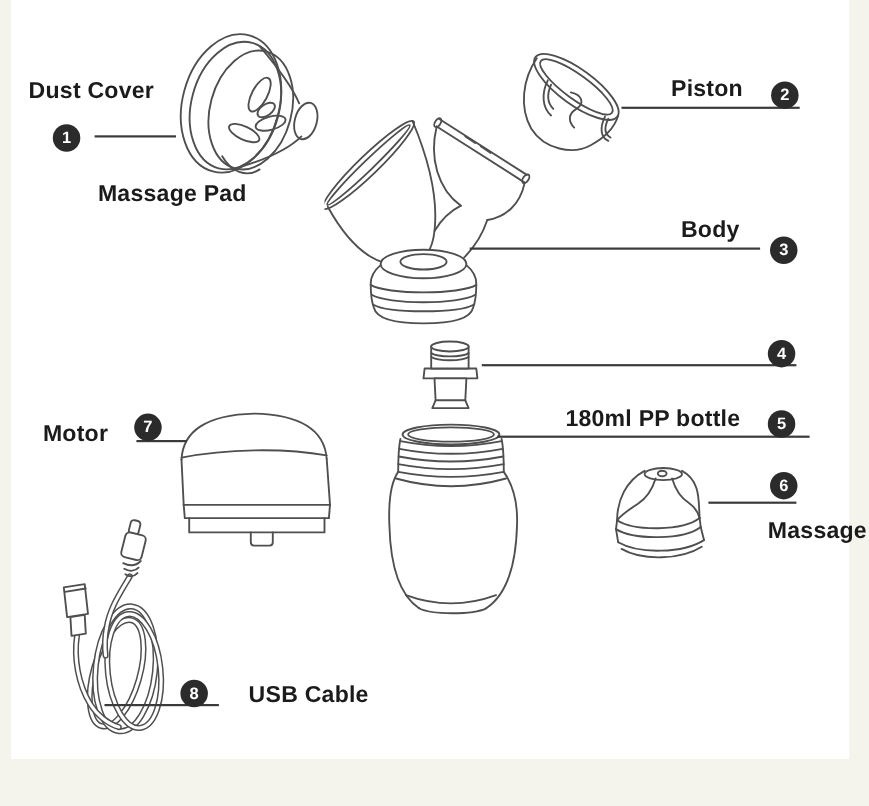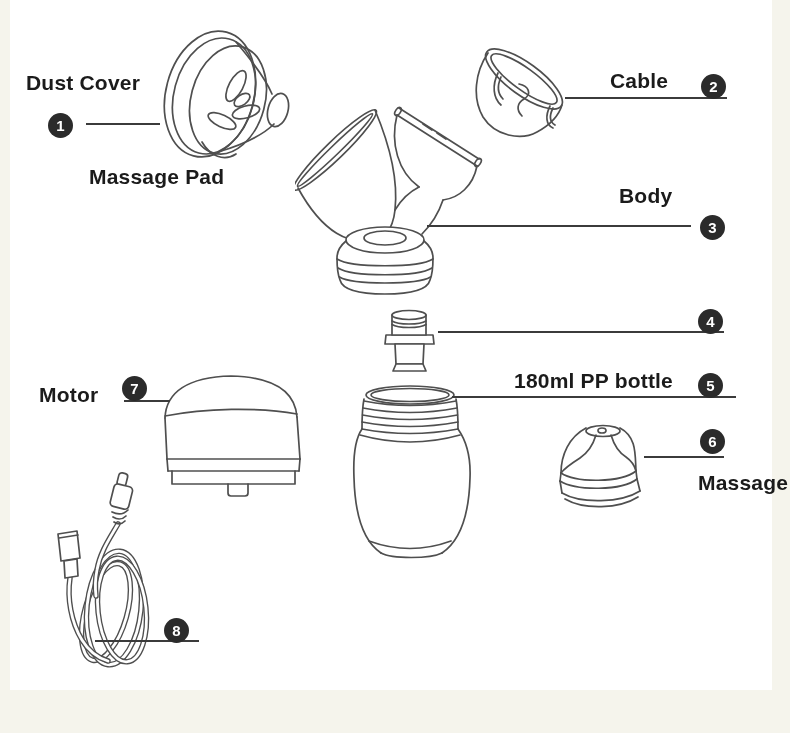--- a/index.html
+++ b/index.html
@@ -58,36 +58,36 @@
     <path d="M78 18 C 95 38 108 56 114 70"></path>
     <path d="M60 128 C 80 122 104 112 116 100"></path>
     <ellipse cx="120" cy="86" rx="10" ry="17" transform="rotate(15 120 86)"></ellipse>
     <ellipse cx="78" cy="62" rx="7" ry="17" transform="rotate(28 78 62)"></ellipse>
     <ellipse cx="88" cy="88" rx="6" ry="14" transform="rotate(75 88 88)"></ellipse>
     <ellipse cx="64" cy="97" rx="6" ry="15" transform="rotate(115 64 97)"></ellipse>
     <ellipse cx="84" cy="76" rx="5" ry="9" transform="rotate(55 84 76)"></ellipse>
     <path d="M44 118 C 52 132 66 138 78 130"></path>
   </svg>
 
-  <div class="part-label" style="left:610px; top:69px">Cable</div>
+  <div class="part-label" style="left:610px; top:69px">Piston</div>
   <div class="badge" style="left:701px; top:74px">2</div>
   <div class="leader" style="left:565px; top:97px; width:162px"></div>
 
   <svg class="part" style="left:473px; top:42px" width="100" height="100" viewBox="0 0 100 100">
     <path d="M15 11 C 2 30 -1 56 10 75 C 22 94 48 99 64 90 C 77 83 86 73 89 63"></path>
     <ellipse cx="51" cy="37" rx="46" ry="16" transform="rotate(36 51 37)"></ellipse>
     <ellipse cx="51" cy="37" rx="40" ry="11" transform="rotate(36 51 37)"></ellipse>
     <path d="M25 31 C 19 43 20 56 28 63"></path>
     <path d="M28 35 C 24 44 25 52 30 57"></path>
     <path d="M46 42 C 56 44 59 52 51 57 C 44 61 43 68 49 74"></path>
     <path d="M77 64 C 72 74 73 83 80 86"></path>
     <path d="M80 66 C 76 74 77 80 82 83"></path>
   </svg>
 
-  <div class="part-label" style="left:619px; top:184px">Body</div>
+  <div class="part-label" style="left:619px; top:197px">Body</div>
   <div class="badge" style="left:700px; top:215px">3</div>
   <div class="leader" style="left:427px; top:225px; width:264px"></div>
 
   <svg class="part" style="left:295px; top:88px" width="212" height="215" viewBox="0 0 212 215">
     <ellipse cx="40" cy="62" rx="9" ry="57" transform="rotate(46 40 62)"></ellipse>
     <ellipse cx="40" cy="62" rx="4.5" ry="52" transform="rotate(46 40 62)"></ellipse>
     <path d="M3 100 C 26 142 56 163 84 147"></path>
     <path d="M80 22 C 96 60 103 95 100 122 C 99 132 96 140 91 147"></path>
     <path d="M104 20 L184 71"></path>
     <path d="M102 27 L182 78"></path>
@@ -174,20 +174,21 @@
     <path d="M7 87 L140 87"></path>
     <path d="M7 87 L8 99"></path>
     <path d="M140 87 L139 99"></path>
     <path d="M8 99 L139 99"></path>
     <path d="M12 99 L12 112 L135 112 L135 99"></path>
     <path d="M68 112 L68 121 Q68 124 71 124 L85 124 Q88 124 88 121 L88 112"></path>
   </svg>
 
   <div class="badge" style="left:164px; top:618px">8</div>
   <div class="leader" style="left:95px; top:640px; width:104px"></div>
+  <div class="part-label" style="left:226px; top:620px">USB Cable</div>
 
   <svg class="part" style="left:40px; top:470px" width="165" height="215" viewBox="0 0 165 215">
 
     <ellipse class="cable-out" cx="66" cy="142" rx="21" ry="50" transform="rotate(16 66 142)"></ellipse>
     <ellipse class="cable-in" cx="66" cy="142" rx="21" ry="50" transform="rotate(16 66 142)"></ellipse>
     <ellipse class="cable-out" cx="74" cy="138" rx="27" ry="57" transform="rotate(6 74 138)"></ellipse>
     <ellipse class="cable-in" cx="74" cy="138" rx="27" ry="57" transform="rotate(6 74 138)"></ellipse>
     <ellipse class="cable-out" cx="82" cy="140" rx="24" ry="52" transform="rotate(-6 82 140)"></ellipse>
     <ellipse class="cable-in" cx="82" cy="140" rx="24" ry="52" transform="rotate(-6 82 140)"></ellipse>
     <path class="cable-out" d="M78 54 C 70 68 60 82 57 100 C 55 110 55 118 56 126"></path>

